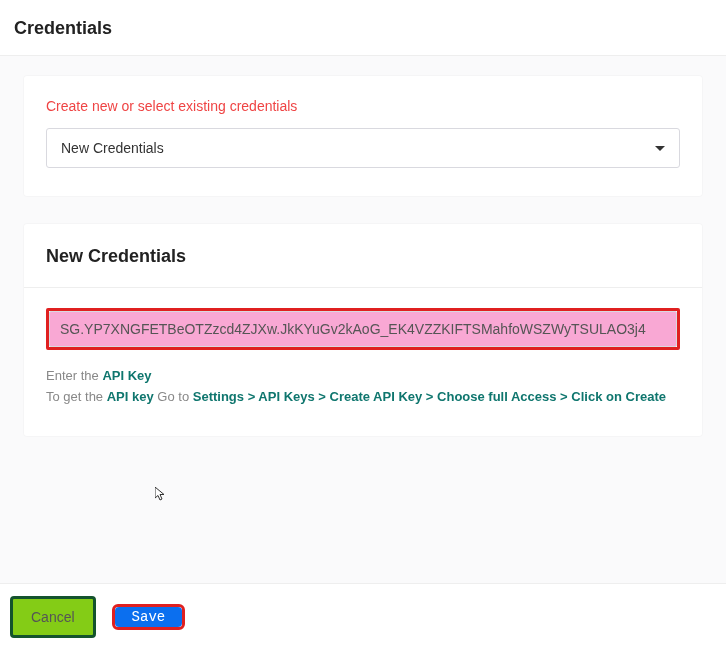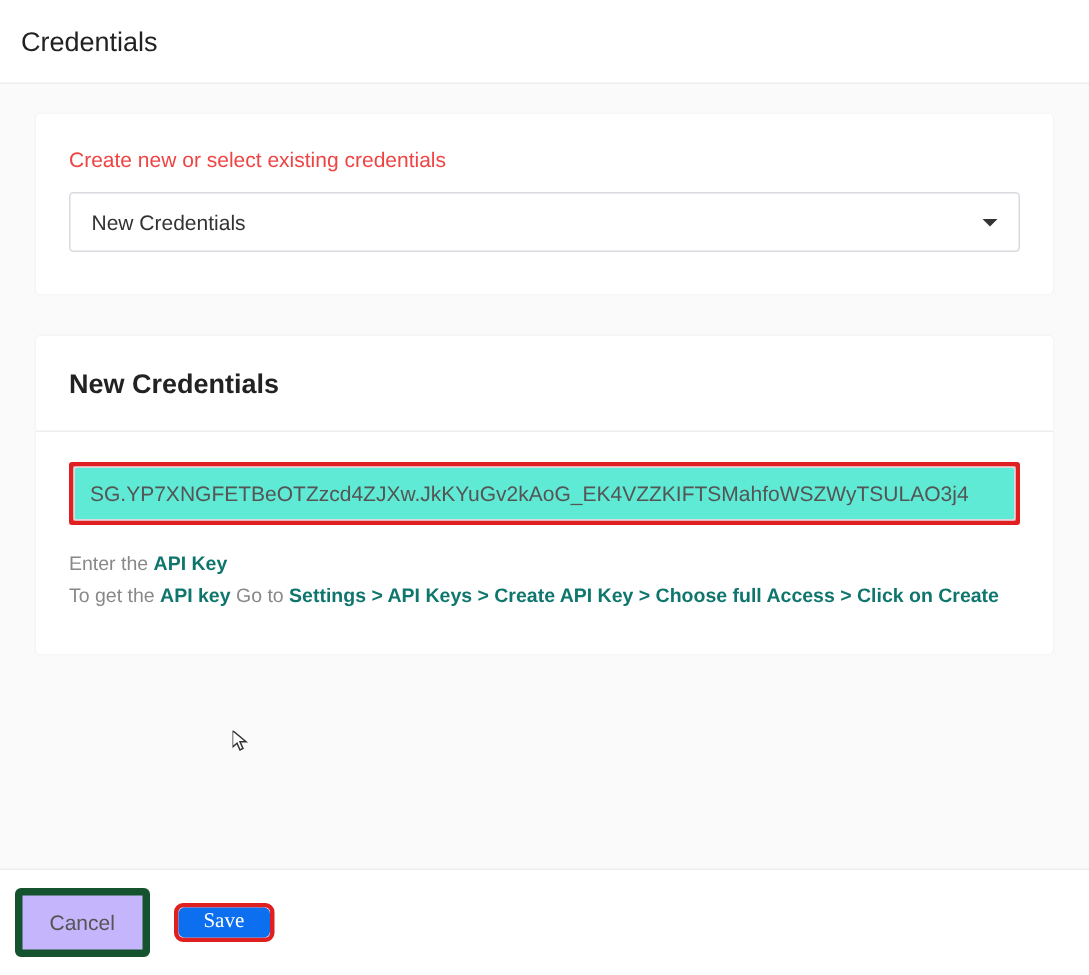--- a/index.html
+++ b/index.html
@@ -15,21 +15,21 @@
       overflow: hidden;
       position: relative;
     }
     .header {
       background: #fff;
       padding: 18px 14px 16px 14px;
       border-bottom: 1px solid #eee;
     }
     .header-title {
       font-size: 18px;
-      font-weight: 400;
+      font-weight: 700;
       color: #222;
     }
     .content {
       padding: 20px 24px;
     }
     .card {
       background: #fff;
       border-radius: 3px;
       padding: 22px 22px 28px 22px;
       margin-bottom: 28px;
@@ -78,21 +78,21 @@
       padding: 0;
       margin-bottom: 16px;
     }
     .api-input {
       width: 100%;
       border: 1px solid #d9d9df;
       border-radius: 2px;
       padding: 9px 10px;
       font-size: 14px;
       color: #555;
-      background: #5eead4;
+      background: #f9a8d4;
       font-family: inherit;
     }
     .help-line {
       font-size: 13px;
       line-height: 1.6;
       color: #888;
     }
     .help-line strong {
       color: #0f766e;
       font-weight: 600;
@@ -110,39 +110,39 @@
       align-items: center;
     }
     .btn {
       padding: 10px 18px;
       font-size: 14px;
       border-radius: 4px;
       cursor: pointer;
       font-family: inherit;
     }
     .btn-cancel {
-      background: #c4b5fd;
-      border: 5px solid #14532d;
+      background: #84cc16;
+      border: 3px solid #14532d;
       color: #555;
     }
     .btn-save-wrap {
       border: 3px solid #e02020;
       border-radius: 6px;
       padding: 0;
       display: inline-block;
     }
     .btn-save {
       background: #0b6fef;
       border: none;
       color: #fff;
       padding: 2px 17px;
       border-radius: 4px;
       font-size: 14px;
       cursor: pointer;
-      font-family: Liberation Serif, serif;
+      font-family: Liberation Mono, monospace;
     }
     .cursor {
       position: absolute;
       left: 155px;
       top: 487px;
       font-size: 13px;
       color: #333;
       pointer-events: none;
     }
   </style>

